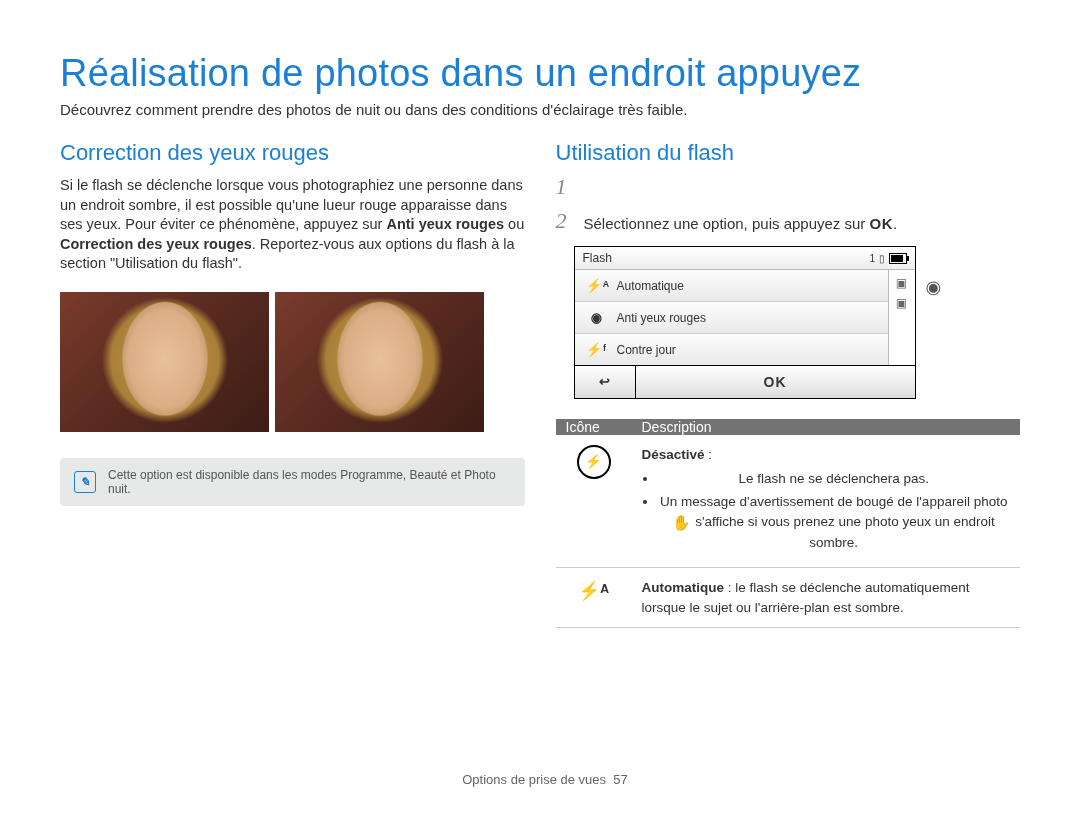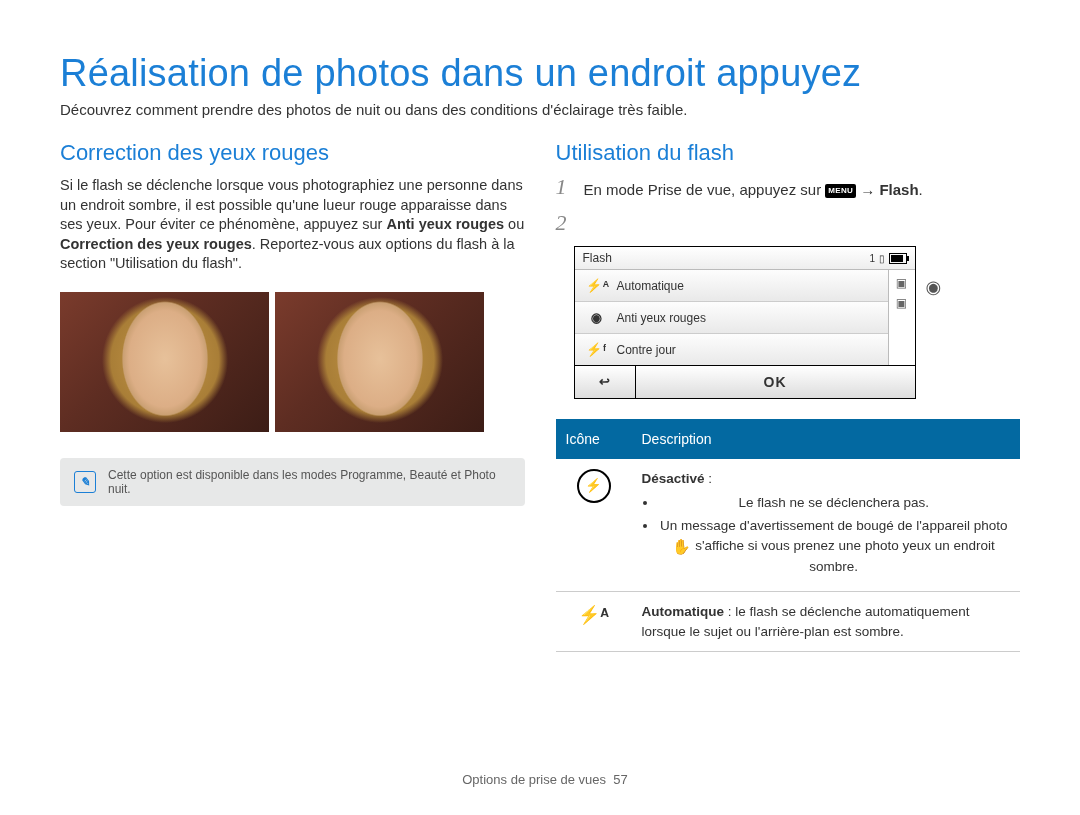--- a/index.html
+++ b/index.html
@@ -147,22 +147,22 @@
   .lcd-ok {
     flex:1; text-align:center; padding:8px 0;
     font-size:14px; font-weight:700;
     background:linear-gradient(#fff,#ddd);
     letter-spacing:1px;
   }
   .side-eye { font-size:18px; color:#555; margin-top:30px; }
   
   .tbl { width:100%; border-collapse:collapse; font-size:13.5px; }
   .tbl thead td {
-    background:#0369a1; color:#fff;
-    padding:12px 10px;
+    background:#737373; color:#fff;
+    padding:0 10px;
     font-size:14px;
   }
   .tbl tbody td {
     border-bottom:1px solid #ccc;
     padding:10px 10px;
     vertical-align:top;
     line-height:1.45;
   }
   .tbl tbody td:first-child { width:56px; text-align:center; }
   .desc-list { margin:4px 0 0 0; padding-left:16px; }
@@ -211,26 +211,26 @@
         <div>Cette option est disponible dans les modes Programme, Beauté et Photo nuit.</div>
       </div>
     </div>
 
     <div class="col">
       <h2 class="section-title">Utilisation du flash</h2>
 
       <div class="steps">
         <div class="step">
           <div class="step-num">1</div>
-          <div class="step-text">
-            <span>En mode Prise de vue, appuyez sur </span><span class="menu-chip">MENU</span><span> → </span><b>Flash</b><span>.</span>
-          </div>
         </div>
         <div class="step">
           <div class="step-num">2</div>
+          <div class="step-text">
+            <span>Sélectionnez une option, puis appuyez sur </span><b class="ok-sym">OK</b><span>.</span>
+          </div>
         </div>
       </div>
 
       <div class="lcd-wrap">
         <div class="lcd">
           <div class="lcd-titlebar">
             <span class="lcd-title-text">Flash</span>
             <span class="lcd-status">
               <span>1</span>
               <span>▯</span>

